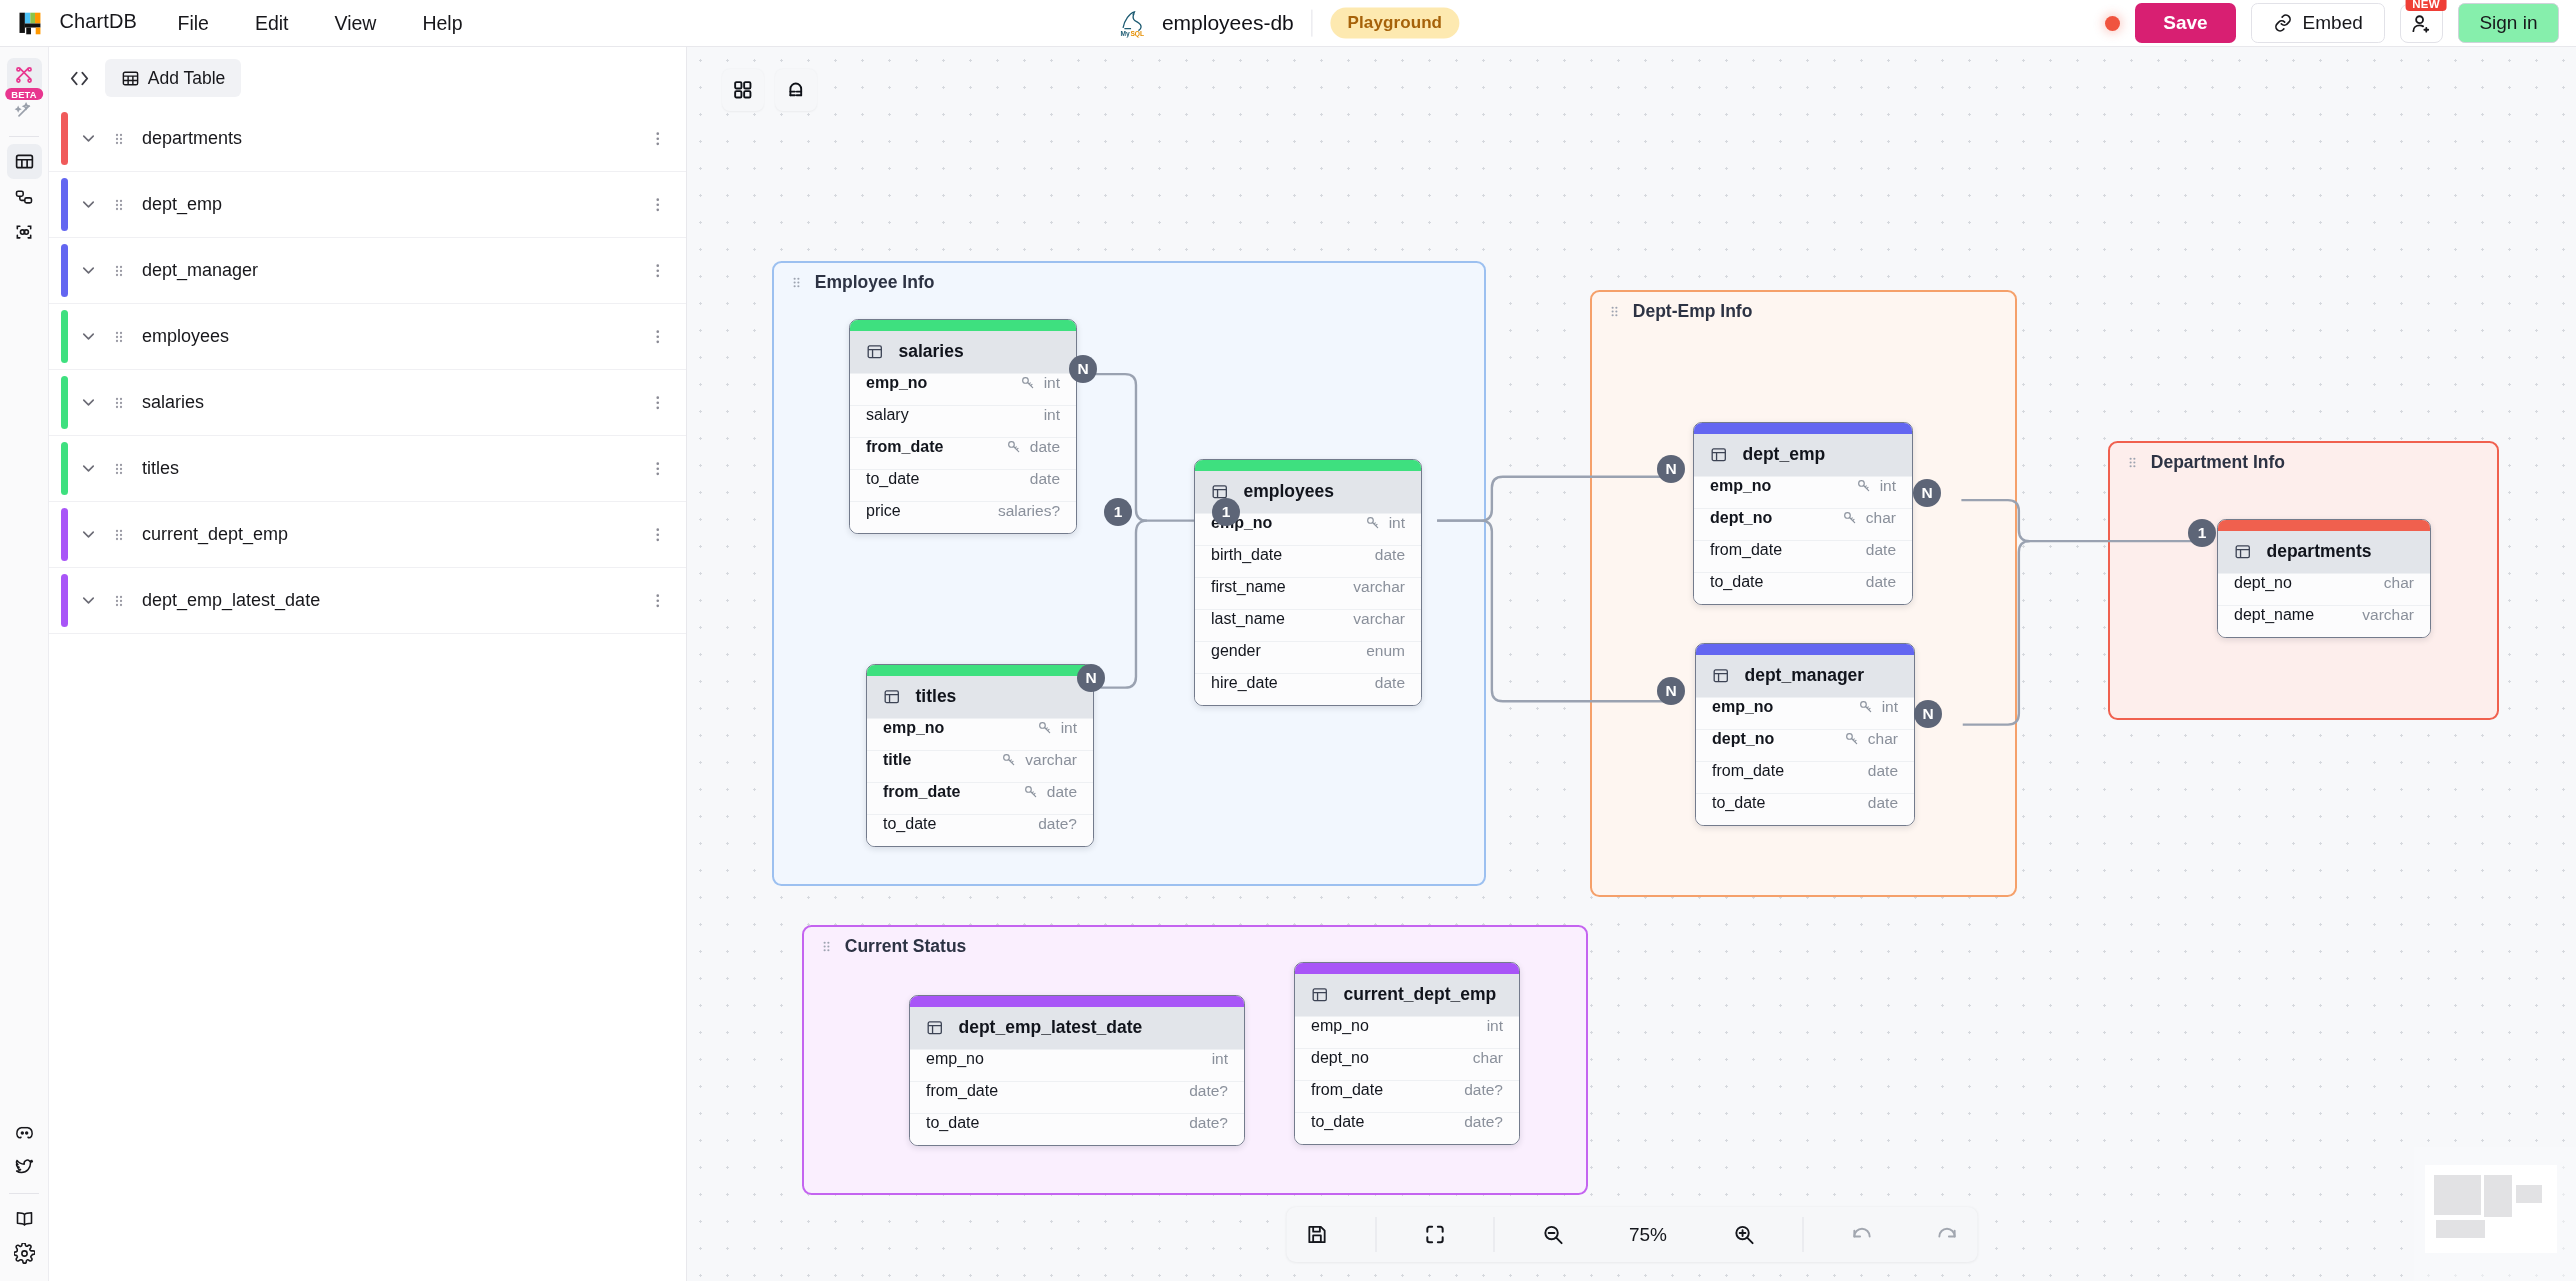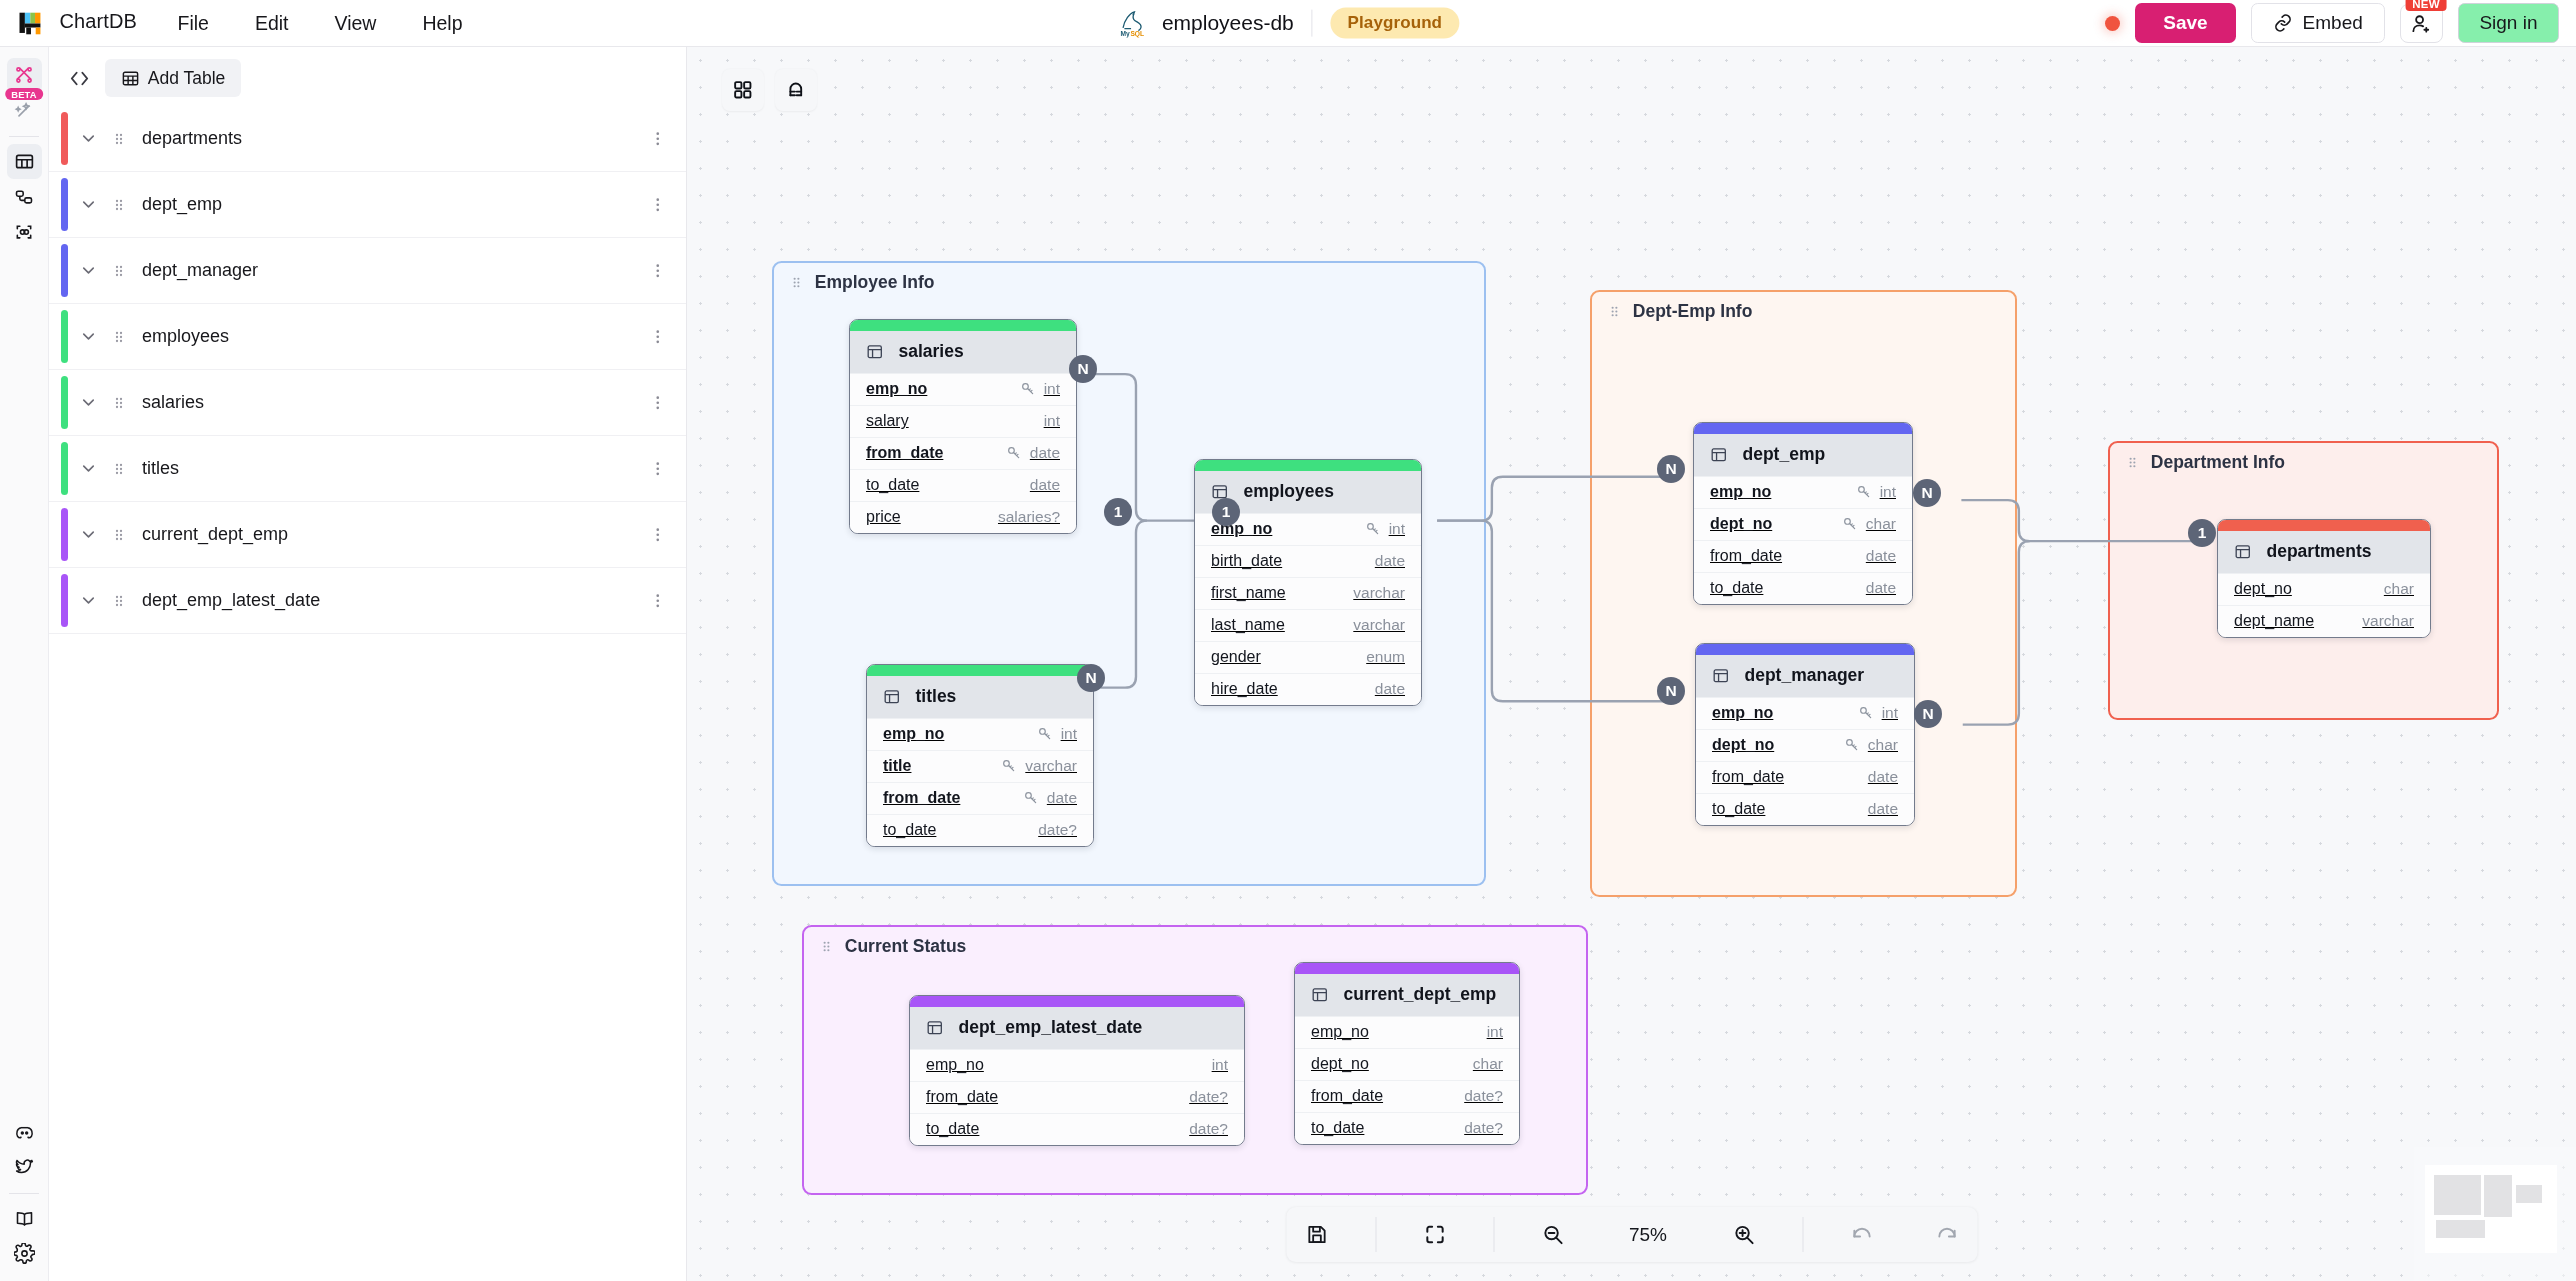--- a/index.html
+++ b/index.html
@@ -157,22 +157,22 @@
     overflow: hidden;
   }
   .node-bar { height: 10.8px; width: 100%; }
   .node-head {
     height: 42px; background: #e2e5ea; display: flex; align-items: center;
     gap: 15px; padding: 0 16px;
   }
   .node-head-icon { color: #3c4354; display: flex; }
   .node-title { font-size: 17.5px; font-weight: 700; color: #11141c; white-space: nowrap; }
   .node-row {
-    height: 32px; display: flex; align-items: center; padding: 0 16px;
-    border-top: 0.7px solid #eef0f3; background: #fcfcfd; font-size: 16px; text-decoration: underline;
+    height: 32px; display: flex; align-items: flex-start; padding: 0 16px;
+    border-top: 0.7px solid #eef0f3; background: #fcfcfd; font-size: 16px;
   }
   .node-row:first-of-type { border-top: none; }
   .nr-name { color: #12151d; white-space: nowrap; }
   .nr-name.pk { font-weight: 700; }
   .nr-right { margin-left: auto; display: flex; align-items: center; gap: 8px; }
   .nr-key { color: #8d949f; display: flex; }
   .nr-type { color: #8a909b; font-size: 15.5px; white-space: nowrap; }
 
   
   .edges { position: absolute; inset: 0; z-index: 5; pointer-events: none; }

